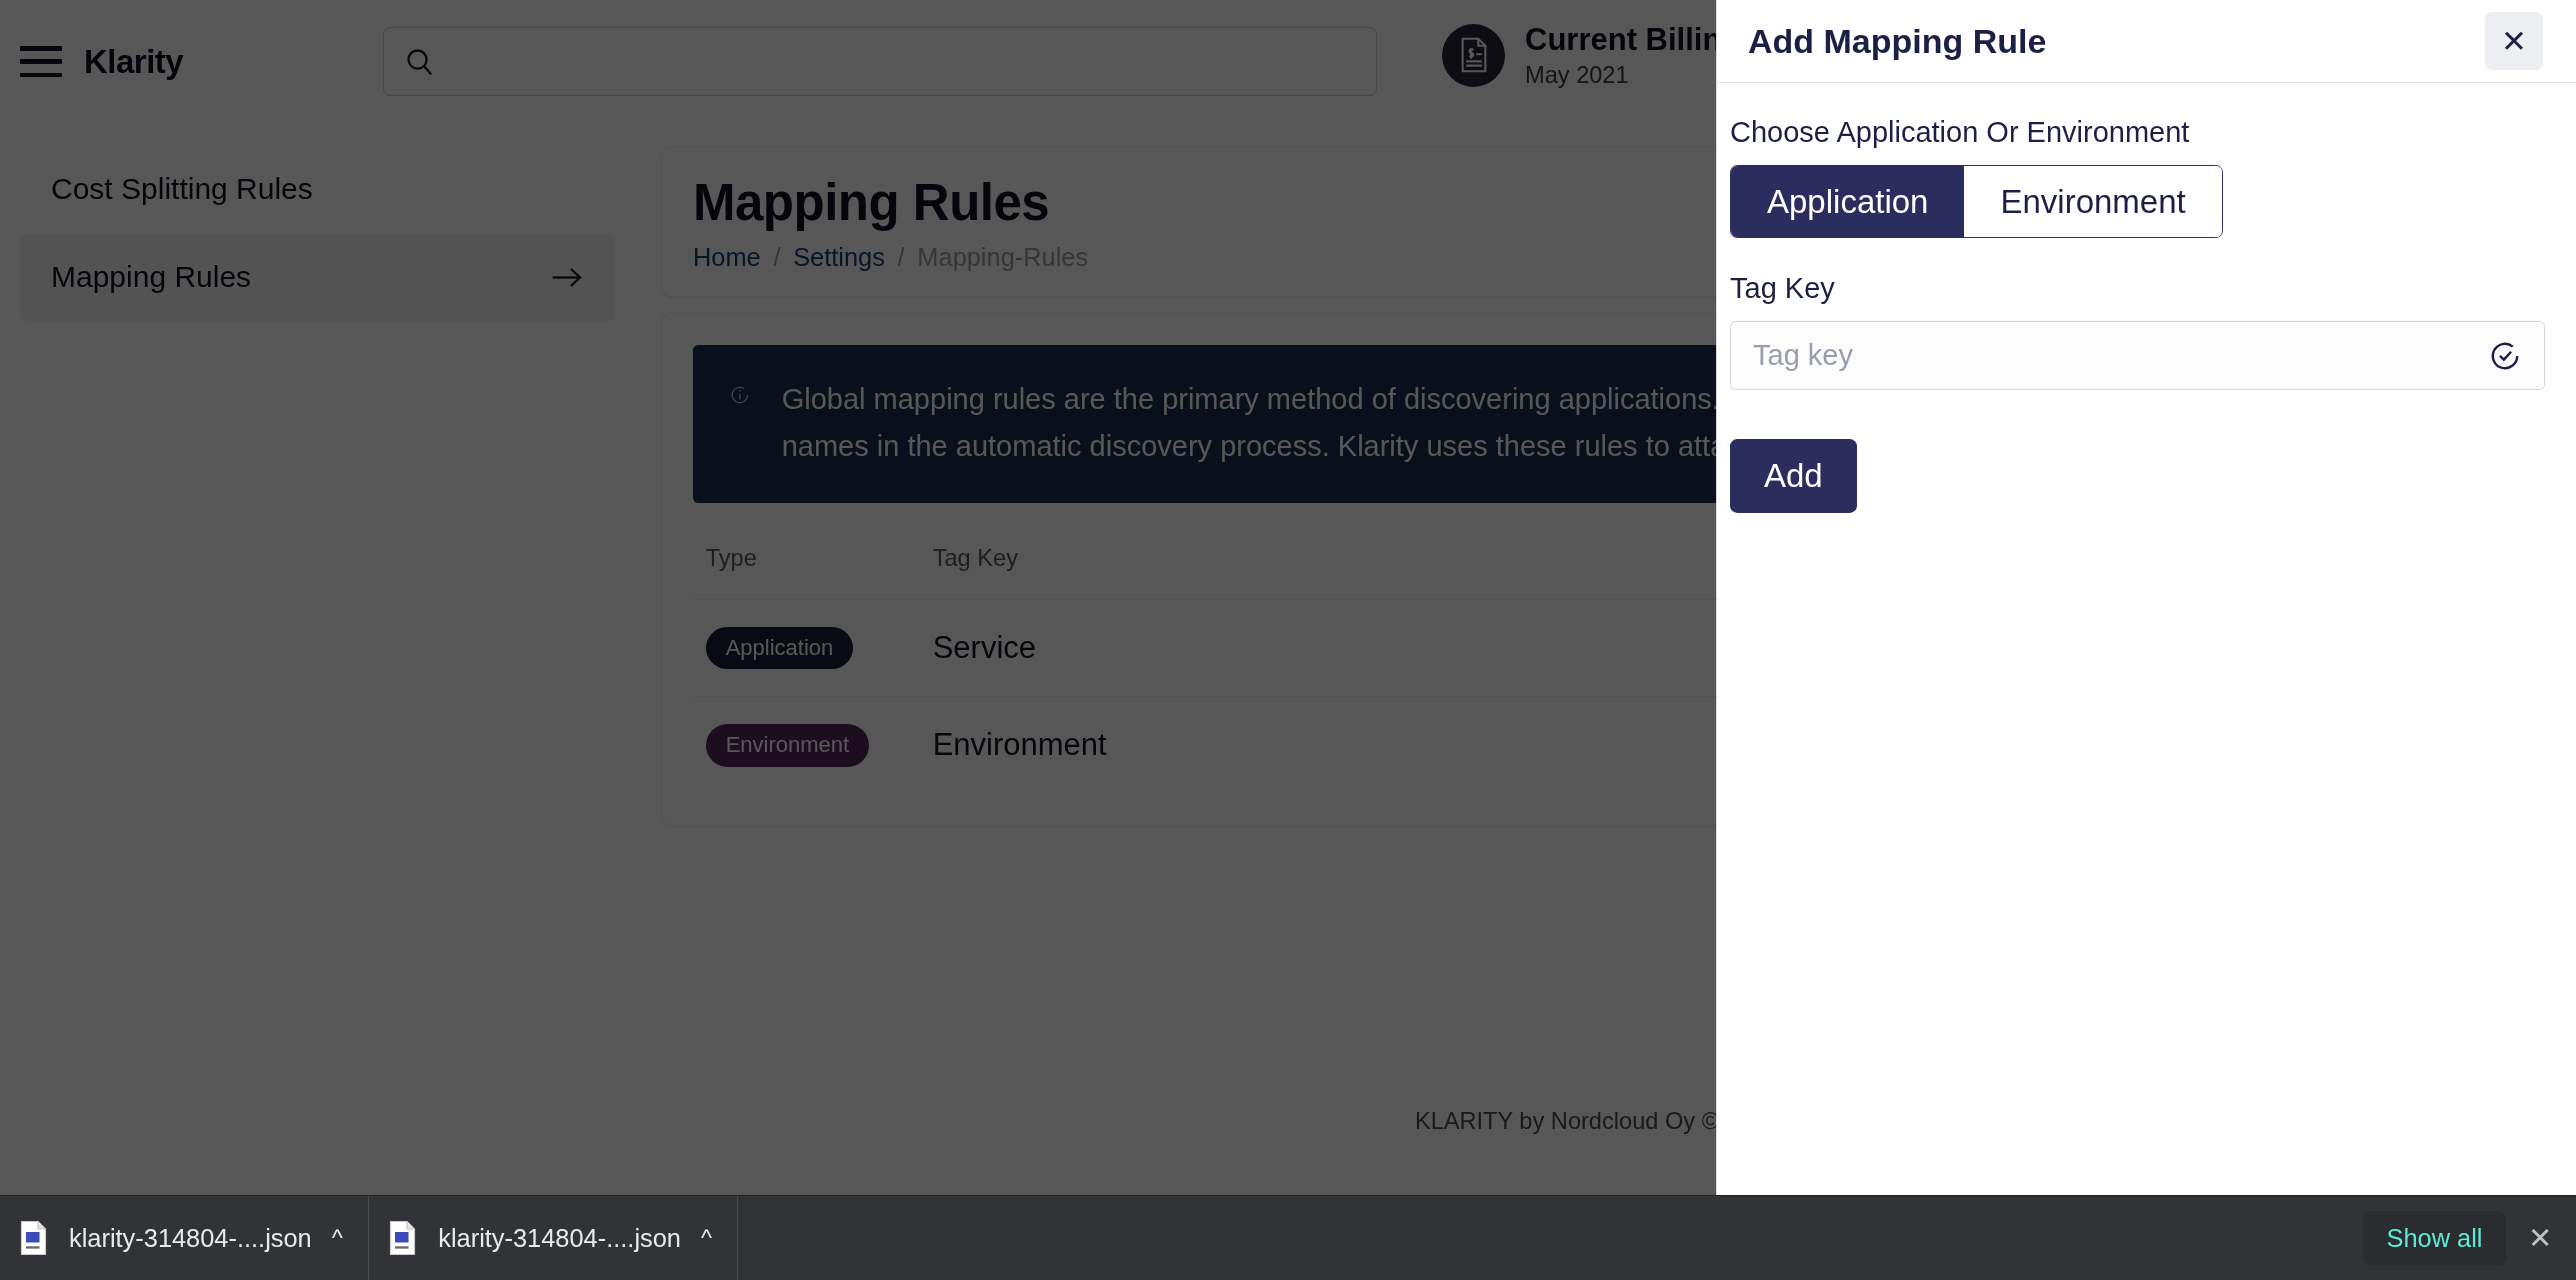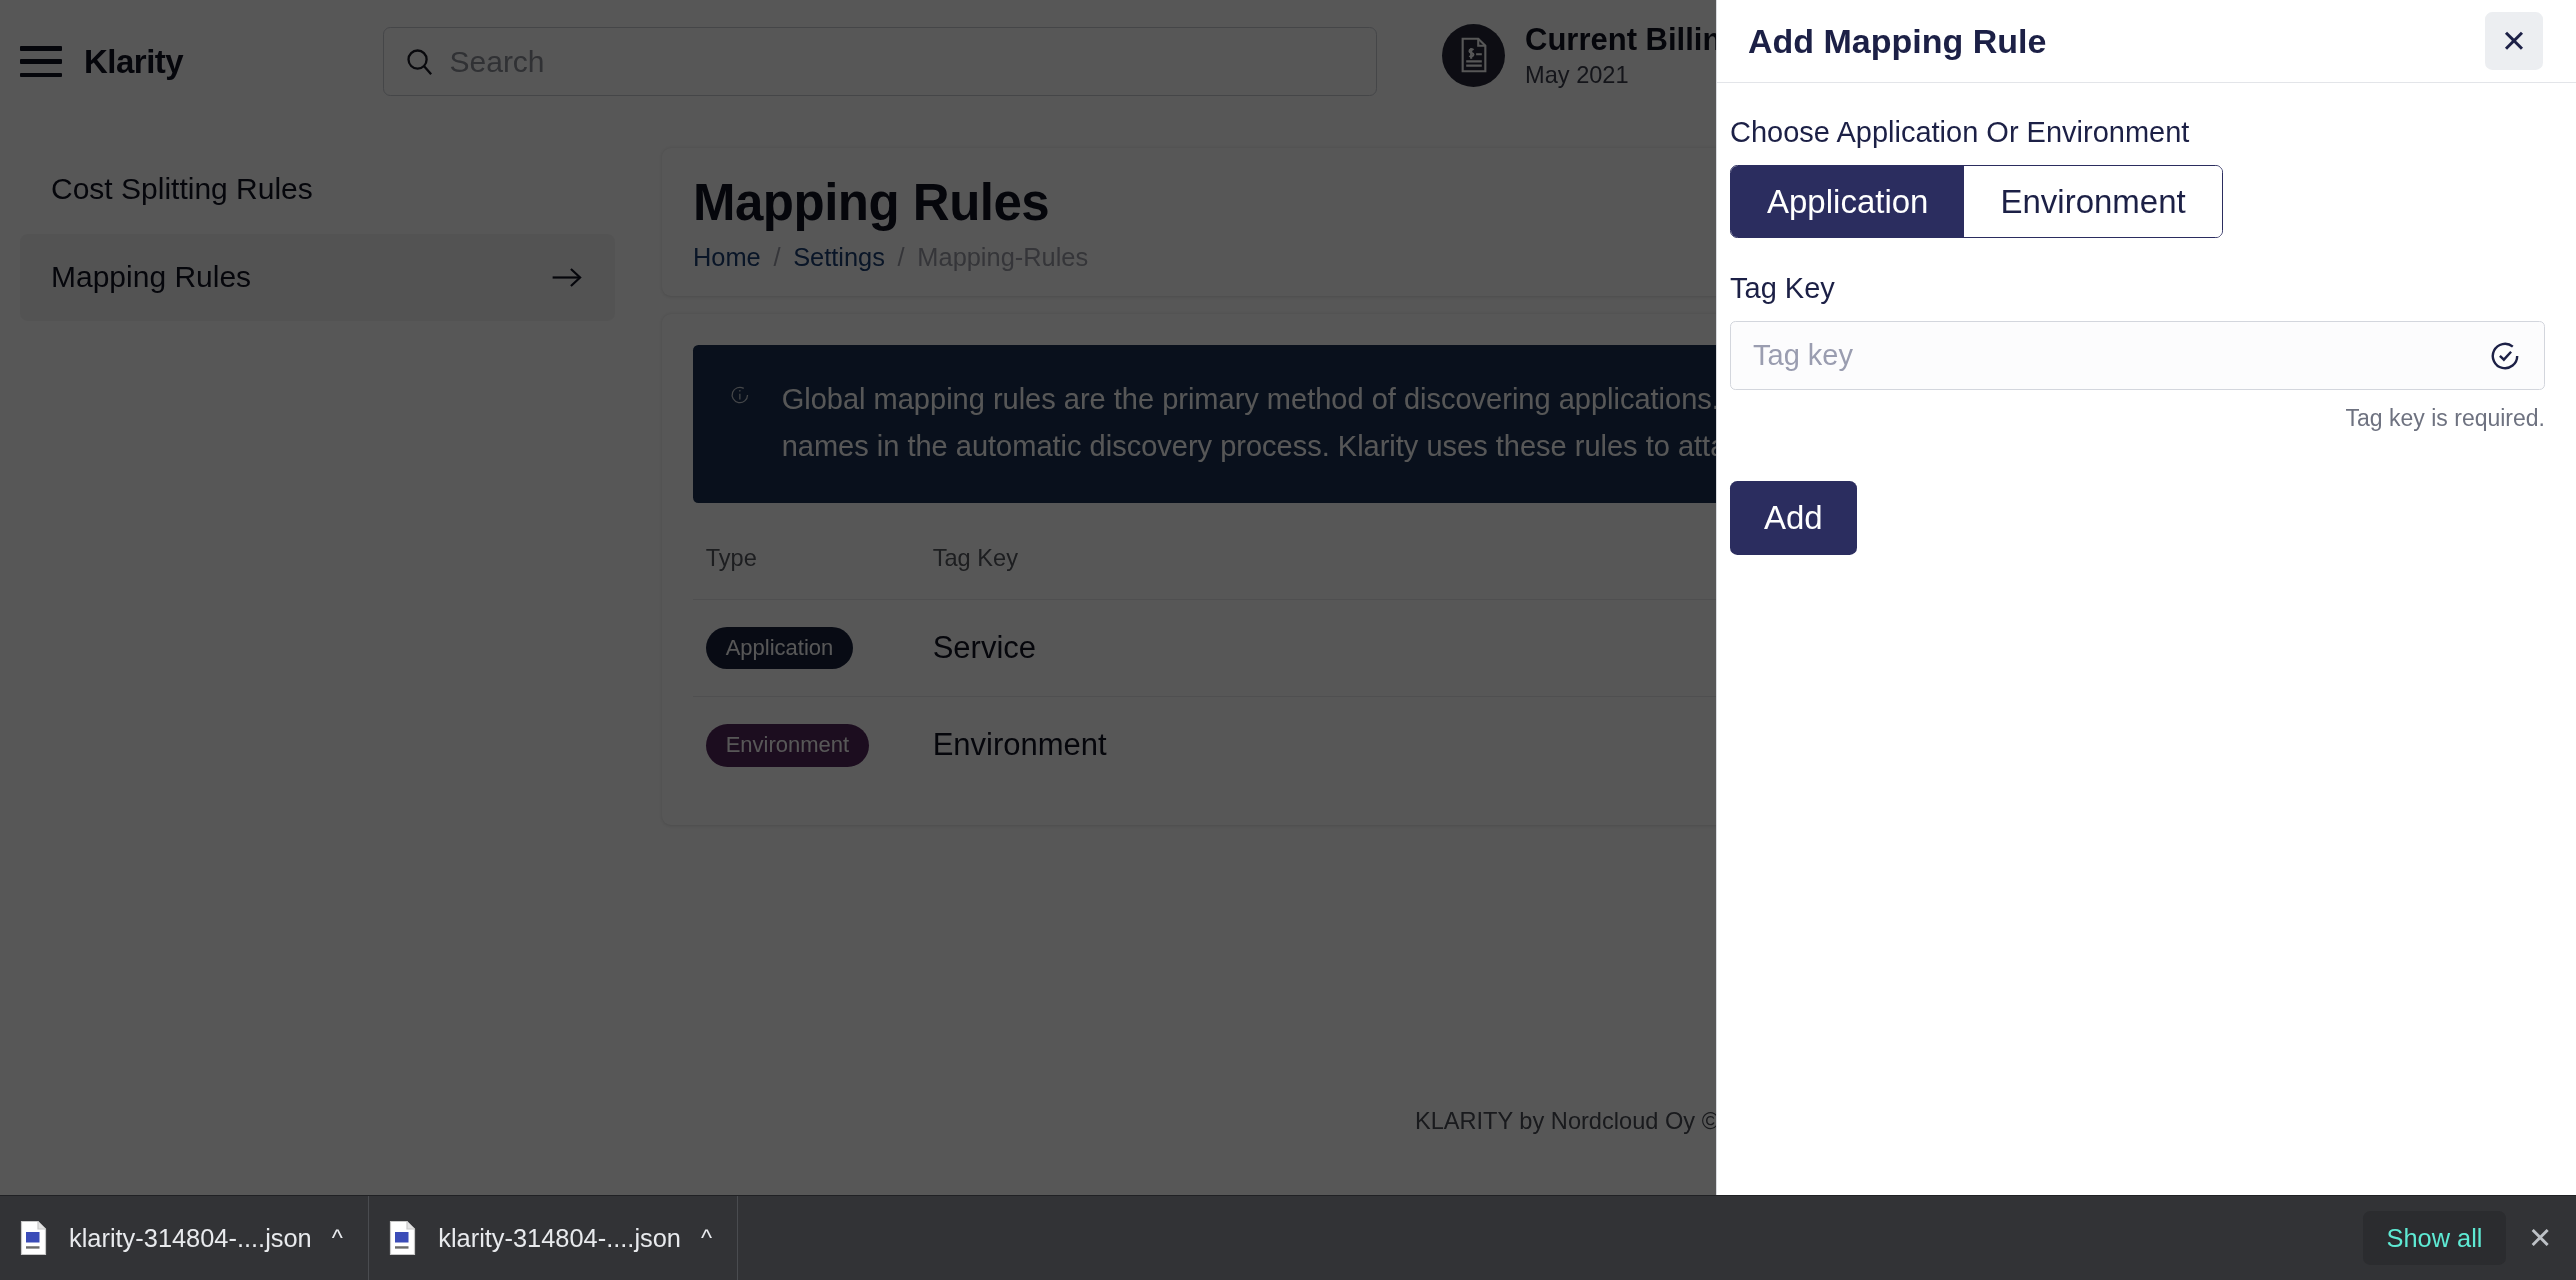--- a/index.html
+++ b/index.html
@@ -242,21 +242,20 @@
         <span></span>
         <span></span>
     </div>
     <div id="brand-logo">Klarity</div>
 
     <div id="search-box">
       <svg id="search-icon" width="31" height="31" viewBox="0 0 24 24" fill="none" stroke="#1b1c27" stroke-width="1.8">
         <circle cx="10.5" cy="10.5" r="7"></circle>
           <line x1="15.6" y1="15.6" x2="21" y2="21.8"></line>
       </svg>
-      <input id="search-input" type="text" placeholder="Search" style="">
     </div>
 
     <div id="billing-block">
       <div id="billing-avatar">
         <svg width="34" height="38" viewBox="0 0 24 26" fill="none" stroke="#ffffff" stroke-width="1.5">
           <path d="M4 1.5h11l5 5v18H4z"></path>
           <path d="M15 1.5v5h5"></path>
           <path d="M9.2 9.2h1.6M10 8.2v7.4"></path>
           <path d="M11.6 9.4c-.8-.8-2.8-.6-2.8.9s2.8 1 2.8 2.4-2 1.6-2.8.8"></path>
           <path d="M13.5 12.5h4M6.5 17.5h11M6.5 20.5h11"></path>
@@ -354,21 +353,20 @@
     <div class="field-label">Tag Key</div>
 
     <div id="tag-key-field">
       <input id="tag-key-input" type="text" placeholder="Tag key" style="">
       <svg id="tag-key-status-icon" width="34" height="34" viewBox="0 0 24 24" fill="none" stroke="#1c2046" stroke-width="1.7">
         <path d="M20.6 12a8.6 8.6 0 1 1-3.1-6.6"></path>
         <polyline points="8.4,11.9 11.2,14.6 16.3,9"></polyline>
       </svg>
     </div>
 
-    <div id="tag-key-error">Tag key is required.</div>
 
     <button id="add-button">Add</button>
   </div>
 </div>
 
 <div id="downloads-shelf">
 
   <div class="download-item">
     <svg width="31" height="36" viewBox="0 0 20 24">
       <path d="M2 1h11l5 5v17H2z" fill="#ffffff" stroke="#c8c8c8" stroke-width="0.8"></path>

